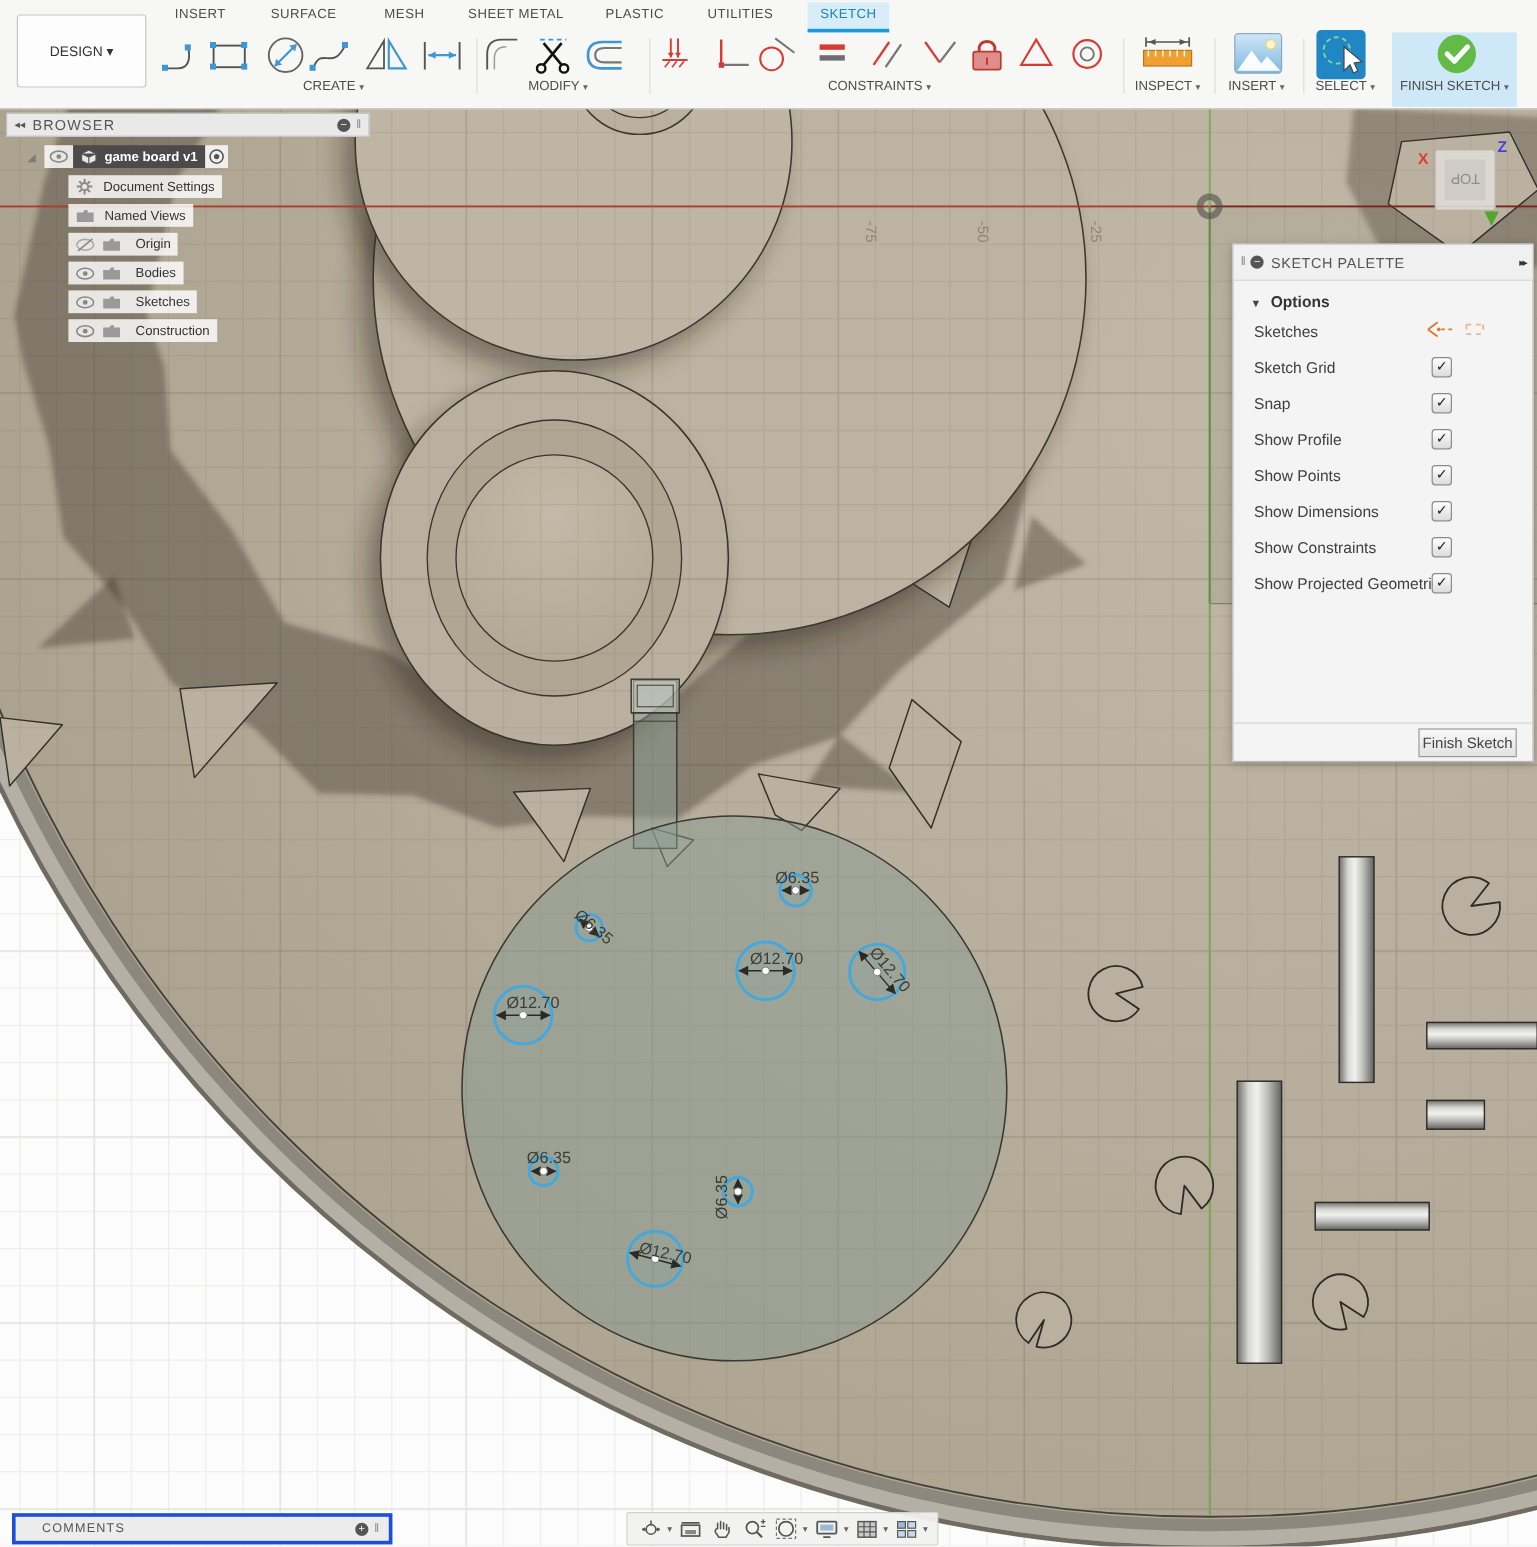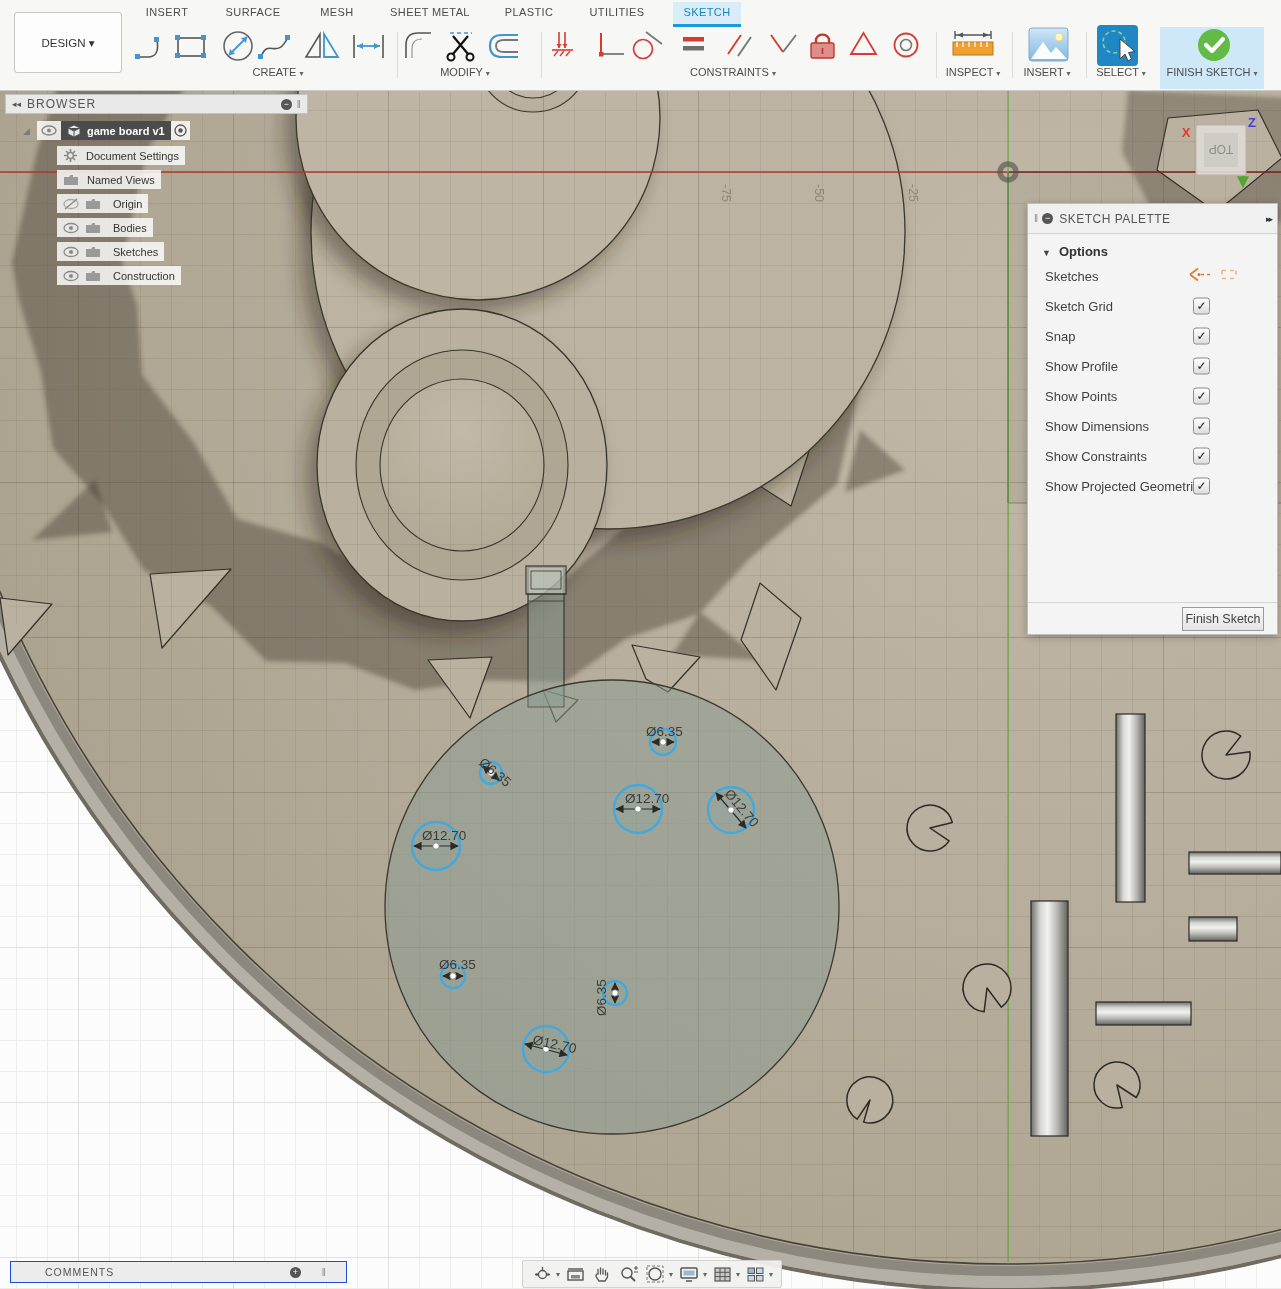--- a/index.html
+++ b/index.html
@@ -33,21 +33,21 @@
   #palette .title{font-size:12px;letter-spacing:.5px;}
   .opt-head{padding:10px 0 2px 14px;font-size:13px;font-weight:bold;color:#333;}
   .opt-head .tri2{font-size:9px;color:#444;margin-right:8px;}
   .prow{position:relative;height:30px;display:flex;align-items:center;padding-left:17px;font-size:13px;color:#3f3f3f;}
   .pctrl{position:absolute;left:165px;top:50%;transform:translateY(-50%);}
   .cb{width:15px;height:15px;border:1px solid #8a8a8a;border-radius:3px;background:linear-gradient(#ffffff,#dcdcdc);font-size:12px;line-height:14px;text-align:center;color:#222;display:inline-block;}
   #pal-foot{position:absolute;left:0;bottom:0;width:100%;height:31px;border-top:1px solid #d5d5d5;}
   #finish-sketch-btn{position:absolute;right:13px;top:4px;width:80px;height:22px;background:linear-gradient(#f8f8f8,#e3e3e3);border:1px solid #9a9a9a;font-size:12.5px;color:#444;display:flex;align-items:center;justify-content:center;}
   .dbl-arrow{margin-left:auto;color:#333;font-size:9px;letter-spacing:-2px;}
   
-  #comments{position:absolute;left:10px;top:1261px;width:295px;height:20px;background:#ececec;border:1px solid #1d4ed8;display:flex;align-items:center;padding:0 20px;z-index:20;gap:16px;}
+  #comments{position:absolute;left:10px;top:1261px;width:295px;height:20px;background:#ececec;border:3px solid #1d4ed8;display:flex;align-items:center;padding:0 8px;z-index:20;}
   #comments .title{font-size:10.5px;color:#555;letter-spacing:1px;margin-left:14px;flex:1;}
   #navbar{position:absolute;left:522px;top:1260px;height:26px;background:rgba(241,241,240,.95);border:1px solid #d2d2d0;border-radius:2px;display:flex;align-items:center;padding:0 6px;z-index:20;}
   .nicon{margin:0 4px;display:flex;align-items:center;}
   .ncaret{font-size:8px;color:#666;margin:0 2px 0 0;}
   
   #cv{position:absolute;left:0;top:90px;z-index:1;}
   text{font-family:"Liberation Sans",sans-serif;}
 </style>
 </head>
 <body>

